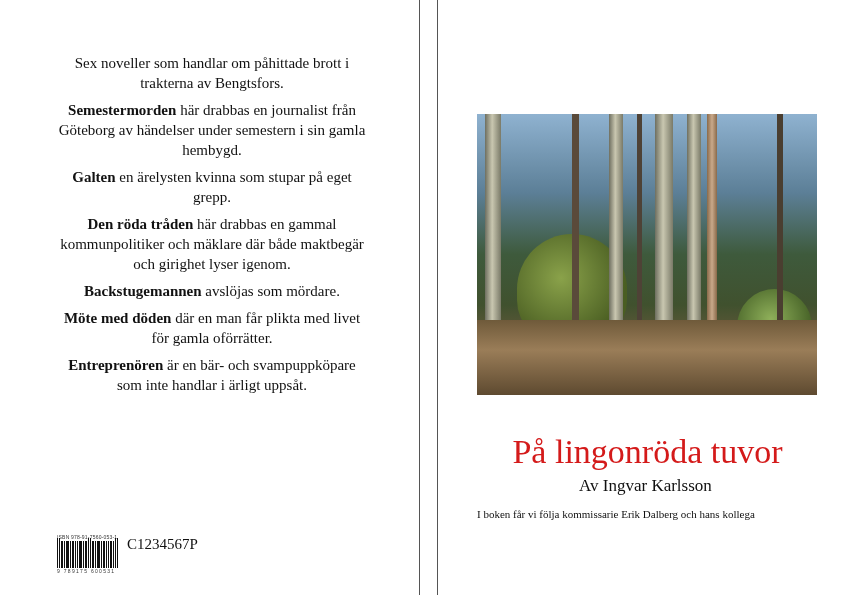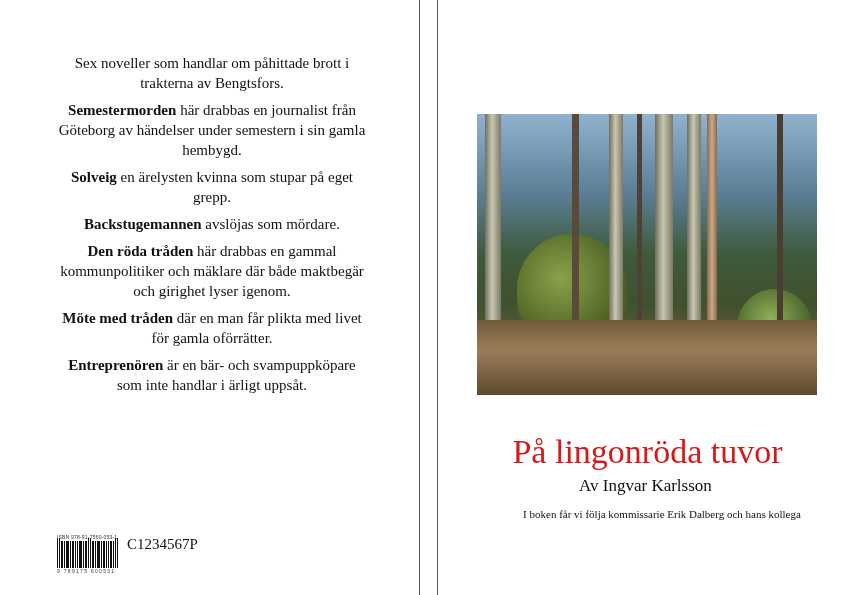--- a/index.html
+++ b/index.html
@@ -23,33 +23,33 @@
   .front-cover { position: absolute; left: 438px; top: 0; width: 419px; height: 450px; }
   .photo {
     position: absolute; left: 39px; top: 114px; width: 340px; height: 281px; overflow: hidden;
     background: linear-gradient(180deg, #8fb2d0 0%, #5c7f97 28%, #3e5a3c 50%, #40512e 68%, #6a5a3c 82%, #4a3c26 100%);
   }
   .photo .tree { position: absolute; bottom: 60px; background: linear-gradient(90deg, #6e6f60, #c9c7b0 45%, #7a7a68); }
   .photo .bush { position: absolute; border-radius: 50% 50% 40% 40%; }
   .photo .ground { position: absolute; left: 0; bottom: 0; width: 100%; height: 75px; background: linear-gradient(180deg, #6f5a3a, #9a7d58 40%, #5e4a30); }
   .title { position: absolute; left: 0; top: 432px; width: 419px; text-align: center; color: #d41a1a; font-size: 34px; line-height: 40px; }
   .author { position: absolute; left: 141px; top: 476px; font-size: 17px; text-align: right; }
-  .synopsis { position: absolute; left: 39px; top: 505px; width: 370px; font-size: 11px; line-height: 18px; text-align: center; }
+  .synopsis { position: absolute; left: 39px; top: 505px; width: 370px; font-size: 11px; line-height: 18px; }
 </style>
 </head>
 <body>
 
 <div class="back-cover">
   <div class="blurb">
     <p>Sex noveller som handlar om påhittade brott i trakterna av Bengtsfors.</p>
     <p><b>Semestermorden</b><span> här drabbas en journalist från Göteborg av händelser under semestern i sin gamla hembygd.</span></p>
-    <p><b>Solveig</b><span> en ärelysten kvinna som stupar på eget grepp.</span></p>
+    <p><b>Galten</b><span> en ärelysten kvinna som stupar på eget grepp.</span></p>
+    <p><b>Den röda tråden</b><span> här drabbas en gammal kommunpolitiker och mäklare där både maktbegär och girighet lyser igenom.</span></p>
     <p><b>Backstugemannen</b><span> avslöjas som mördare.</span></p>
-    <p><b>Den röda tråden</b><span> här drabbas en gammal kommunpolitiker och mäklare där både maktbegär och girighet lyser igenom.</span></p>
-    <p><b>Möte med tråden</b><span> där en man får plikta med livet för gamla oförrätter.</span></p>
+    <p><b>Möte med döden</b><span> där en man får plikta med livet för gamla oförrätter.</span></p>
     <p><b>Entreprenören</b><span> är en bär- och svampuppköpare som inte handlar i ärligt uppsåt.</span></p>
   </div>
 
   <div class="barcode-block">
     <div class="isbn-text">ISBN 978-91-7560-053-1</div>
     <div class="bars">
       <span class="w1 tall"></span>
         <span class="w1 tall"></span>
         <span class="w2"></span>
         <span class="w1"></span>

